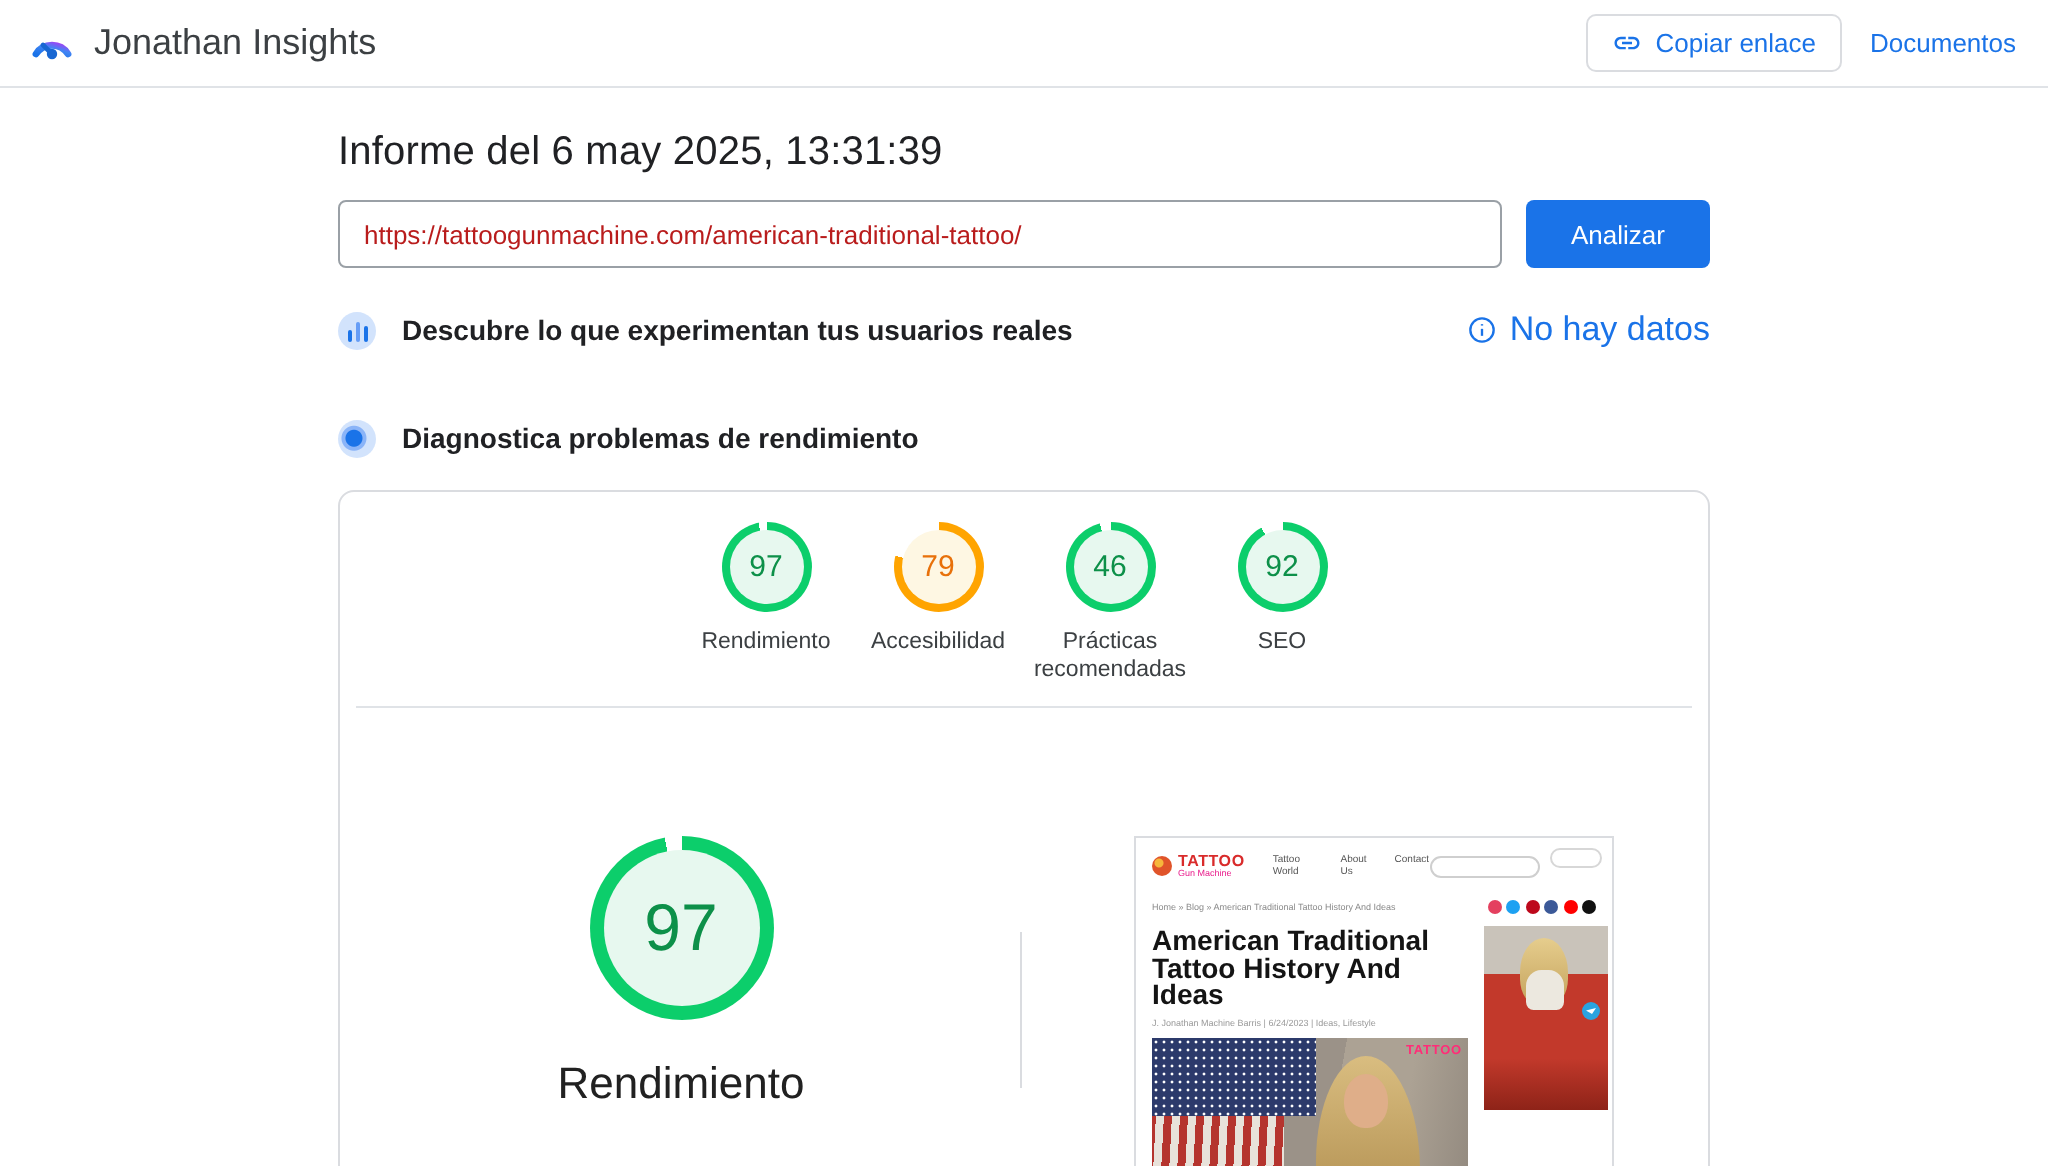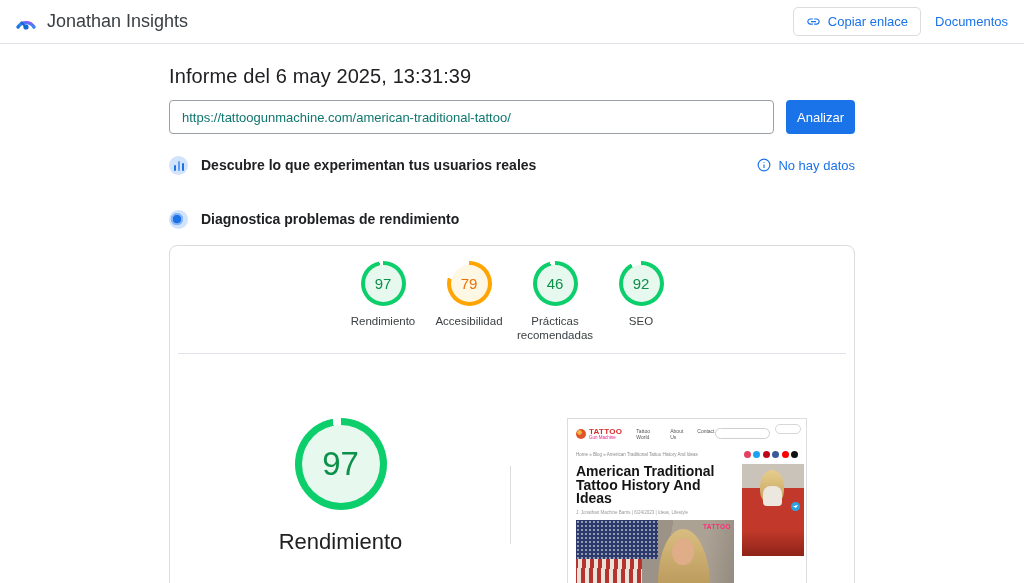--- a/index.html
+++ b/index.html
@@ -16,43 +16,43 @@
     border-radius:5px; background:#fff; padding:6px 12px; color:#1a73e8; font-size:13px;
     font-weight:500; cursor:pointer; }
   .docs-link { color:#1a73e8; font-size:13px; font-weight:500; text-decoration:none; cursor:pointer; }
 
   
   .main { width:686px; margin:0 auto; }
   .report-title { font-size:20px; font-weight:400; color:#202124; margin-top:21px; letter-spacing:.1px; }
 
   .url-row { display:flex; margin-top:12px; }
   .url-input { flex:1; height:34px; border:1px solid #9aa0a6; border-radius:4px;
-    padding:0 12px; font-size:13px; color:#0f766e; font-family:inherit; }
-  .analyze-btn { width:69px; height:34px; margin-left:12px; background:#1a73e8; color:#fff;
+    padding:0 12px; font-size:13px; color:#b91c1c; font-family:inherit; }
+  .analyze-btn { width:92px; height:34px; margin-left:12px; background:#1a73e8; color:#fff;
     border:none; border-radius:4px; font-size:13px; font-weight:500; cursor:pointer; font-family:inherit; }
 
   .tabs { display:flex; justify-content:center; gap:14px; margin-top:18px; }
   .tab { display:flex; align-items:center; gap:8px; padding:6px 12px 9px; font-size:13px;
     font-weight:500; color:#5f6368; position:relative; cursor:pointer; }
   .tab.active { color:#1a73e8; }
   .tab.active::after { content:""; position:absolute; left:4px; right:4px; bottom:0;
     height:3px; background:#1a73e8; border-radius:3px 3px 0 0; }
 
   .section-row { display:flex; align-items:center; margin-top:17px; min-height:28px; }
   .section-row + .section-row { margin-top:26px; }
   .badge-icon { width:19px; height:19px; border-radius:50%; margin-right:13px; flex:0 0 auto; }
   .crux-icon { background:#d2e3fc; position:relative; }
   .crux-icon i { position:absolute; bottom:4px; width:2.5px; background:#1a73e8; border-radius:1px; }
   .crux-icon i:nth-child(1){ left:4.5px; height:6px; }
   .crux-icon i:nth-child(2){ left:8.5px; height:10px; background:#669df6; }
   .crux-icon i:nth-child(3){ left:12.5px; height:8px; }
   .diag-icon { background:radial-gradient(circle at 42% 48%, #1a73e8 0 4px, #8ab4f8 4.5px 6px, #d2e3fc 6.5px); }
   .section-title { font-size:14px; font-weight:600; color:#202124; }
   .section-status { margin-left:auto; display:flex; align-items:center; gap:7px;
-    color:#1a73e8; font-size:13px; font-weight:500; cursor:pointer; }
+    color:#1a73e8; font-size:17px; font-weight:500; cursor:pointer; }
 
   
   .card { margin-top:12px; border:1px solid #dadce0; border-radius:8px; height:420px;
     background:#fff; overflow:hidden; }
   .scores-row { display:flex; justify-content:center; gap:0; padding-top:15px; }
   .score-item { width:86px; display:flex; flex-direction:column; align-items:center; cursor:pointer; }
   .gauge { position:relative; border-radius:50%;
     background:conic-gradient(var(--ring) 0 calc(var(--p)*1%), #fff 0); }
   .gauge::before { content:""; position:absolute; inset:var(--th); background:var(--fill); border-radius:50%; }
   .gauge .g-num { position:absolute; inset:0; display:flex; align-items:center;

